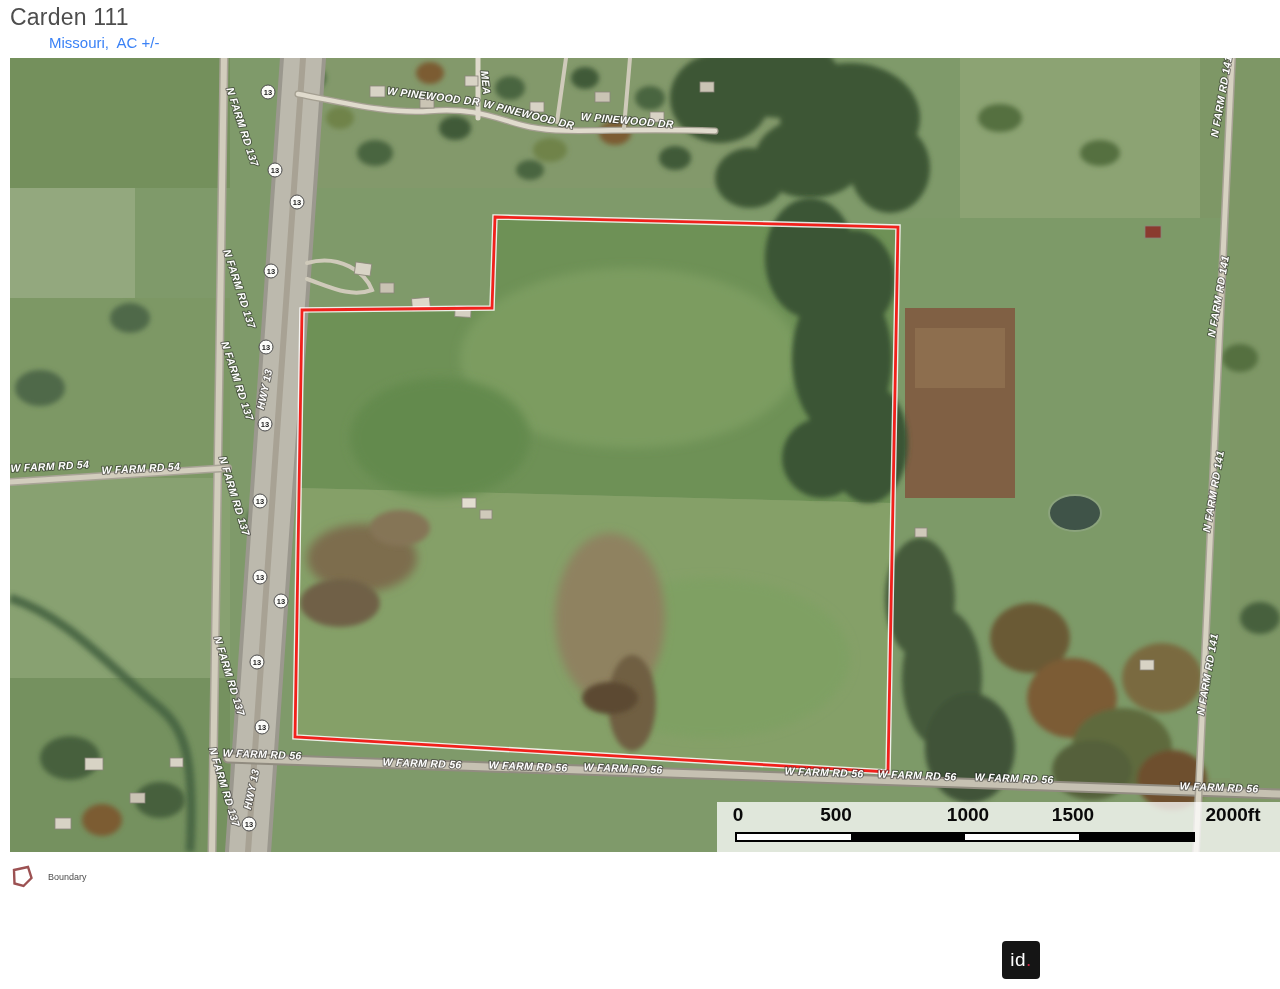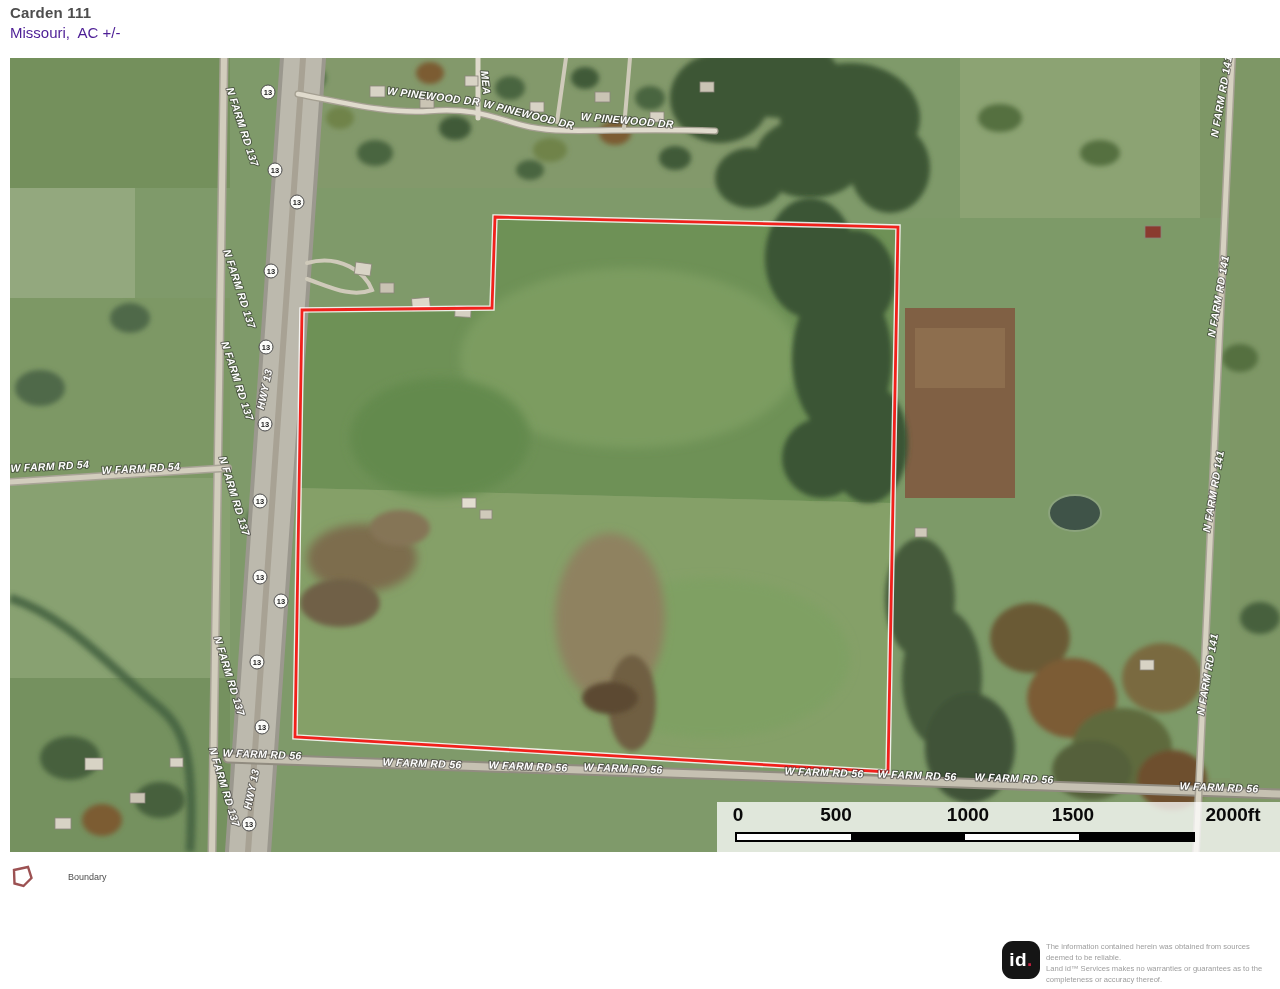--- a/index.html
+++ b/index.html
@@ -2,47 +2,47 @@
 <html><head>
 <meta charset="utf-8">
 <style>
   * { margin:0; padding:0; box-sizing:border-box; }
   html,body { width:1280px; height:989px; background:#ffffff; overflow:hidden;
               font-family:"Liberation Sans", sans-serif; }
   .page { position:relative; width:1280px; height:989px; background:#fff; }
 
   
   .hdr { position:absolute; left:10px; top:4px; }
-  .hdr-title { font-size:15px; font-weight:bold; color:#4d4d4d; letter-spacing:.2px; }
-  .hdr-sub   { font-size:15px; color:#4c1d95; margin-top:3px; white-space:pre; }
+  .hdr-title { font-size:23px; font-weight:normal; color:#4d4d4d; letter-spacing:.2px; }
+  .hdr-sub   { font-size:15px; color:#3b82f6; margin-top:3px; white-space:pre;margin-left:39px; }
 
   
   .map { position:absolute; left:10px; top:58px; width:1270px; height:794px;
          overflow:hidden; background:#7f9a6a; }
   .map svg { display:block; }
 
   
   .scalebar { position:absolute; left:707px; top:744px; width:563px; height:50px;
               background:rgba(255,255,255,0.76); }
   .sb-lab { position:absolute; top:2px; transform:translateX(-50%);
             font-size:19px; font-weight:bold; color:#0a0a0a; }
   .sb-bar { position:absolute; left:18px; top:30px; width:460px; height:10px;
             border:2px solid #000; display:flex; }
   .sb-seg { height:100%; width:25%; }
   .sb-w { background:#fff; } .sb-b { background:#000; }
 
   
-  .legend { position:absolute; left:8px; top:864px; display:flex; align-items:center;gap:20px; }
+  .legend { position:absolute; left:8px; top:864px; display:flex; align-items:center; }
   .legend-label { font-size:9px; color:#4c4c4c; margin-left:14px; }
 
   
   .footer { position:absolute; left:1002px; top:941px; display:flex; }
-  .idlogo { width:38px; height:38px; background:#151515; border-radius:11px;
+  .idlogo { width:38px; height:38px; background:#151515; border-radius:4px;
             display:flex; align-items:center; justify-content:center;
-            font-weight:700; font-size:19px; color:#fff; letter-spacing:.5px; }
+            font-weight:400; font-size:19px; color:#fff; letter-spacing:.5px; }
   .idlogo .dot { color:#c41f3f; }
   .disclaimer { margin-left:6px; width:235px; font-size:7.6px; line-height:11px; color:#9d9d9d; }
 </style>
 </head>
 <body>
 
 <div class="page">
 
   <div class="hdr">
     <div class="hdr-title">Carden 111</div>
@@ -308,21 +308,15 @@
       <path d="M6,6 L20,3 L23.5,14 L15.5,22 L6.5,19.5 Z" fill="none" stroke="#9c5152" stroke-width="2.4" stroke-linejoin="miter"></path>
     </svg>
     <span class="legend-label">Boundary</span>
   </div>
 
   <div class="footer">
     <div class="idlogo">
         <span>id</span>
         <span class="dot">.</span>
       </div>
-    <div class="disclaimer">
-      <div>The information contained herein was obtained from sources</div>
-      <div>deemed to be reliable.</div>
-      <div>Land id™ Services makes no warranties or guarantees as to the</div>
-      <div>completeness or accuracy thereof.</div>
-    </div>
   </div>
 
 </div>
 
 </body></html>

